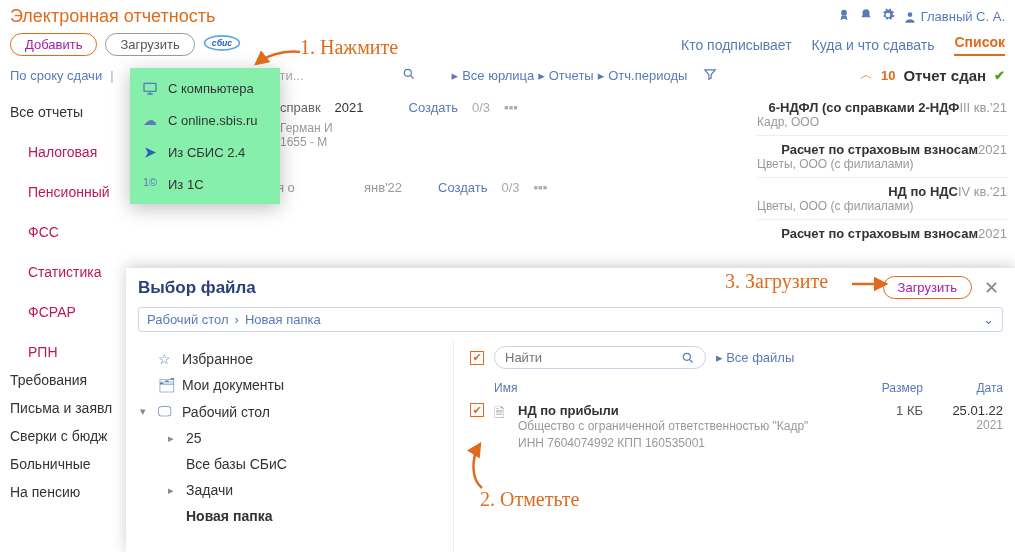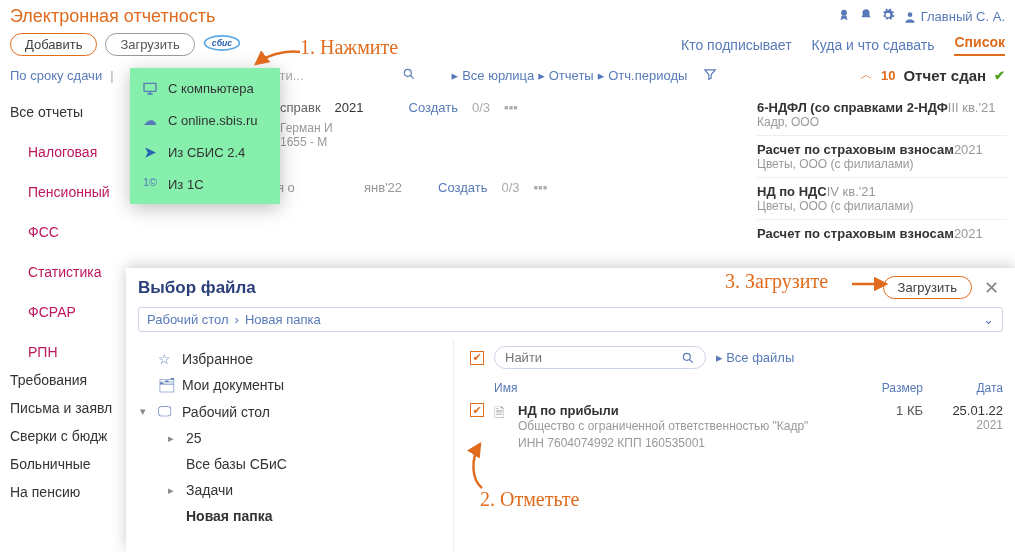--- a/index.html
+++ b/index.html
@@ -29,21 +29,21 @@
   
   .toolbar {
     display: flex;
     align-items: center;
     padding: 2px 10px 6px 10px;
     gap: 8px;
     position: relative;
   }
   .btn-pill {
     border: 1px solid #e06b1d;
-    color: #404040;
+    color: #a21caf;
     background: #fff;
     border-radius: 14px;
     padding: 3px 14px;
     cursor: pointer;
     font-size: 13px;
   }
   .btn-pill.gray { border-color: #999; color: #555; }
   .toolbar-spacer { flex: 1; }
   .top-tabs { display: flex; gap: 20px; align-items: center; font-size: 14px; }
   .top-tab { color: #587ab8; cursor: pointer; }
@@ -102,21 +102,21 @@
   .report-row .create { color:#587ab8; cursor:pointer; }
   .report-row .prog { color:#aaa; }
   .date-head { color:#e06b1d; padding: 8px 0 2px 0; }
 
   
   .rightpanel {
     width: 262px; padding: 0 8px 0 4px;
   }
   .rp-item { border-top:1px solid #eee; padding:6px 0; }
   .rp-item:first-child { border-top:none; }
-  .rp-title { font-weight:700; font-size:13px; display:flex; justify-content:flex-start; }
+  .rp-title { font-weight:700; font-size:13px; display:flex; justify-content:flex-end; }
   .rp-period { color:#999; font-weight:400; }
   .rp-org { color:#999; font-size:12px; }
 
   
   .filedlg {
     position: absolute; left: 126px; top: 268px; right: 0; height: 284px;
     background: #fff; box-shadow: 0 -2px 14px rgba(0,0,0,0.2);
     z-index: 20; display:flex; flex-direction:column;
   }
   .fd-header {

